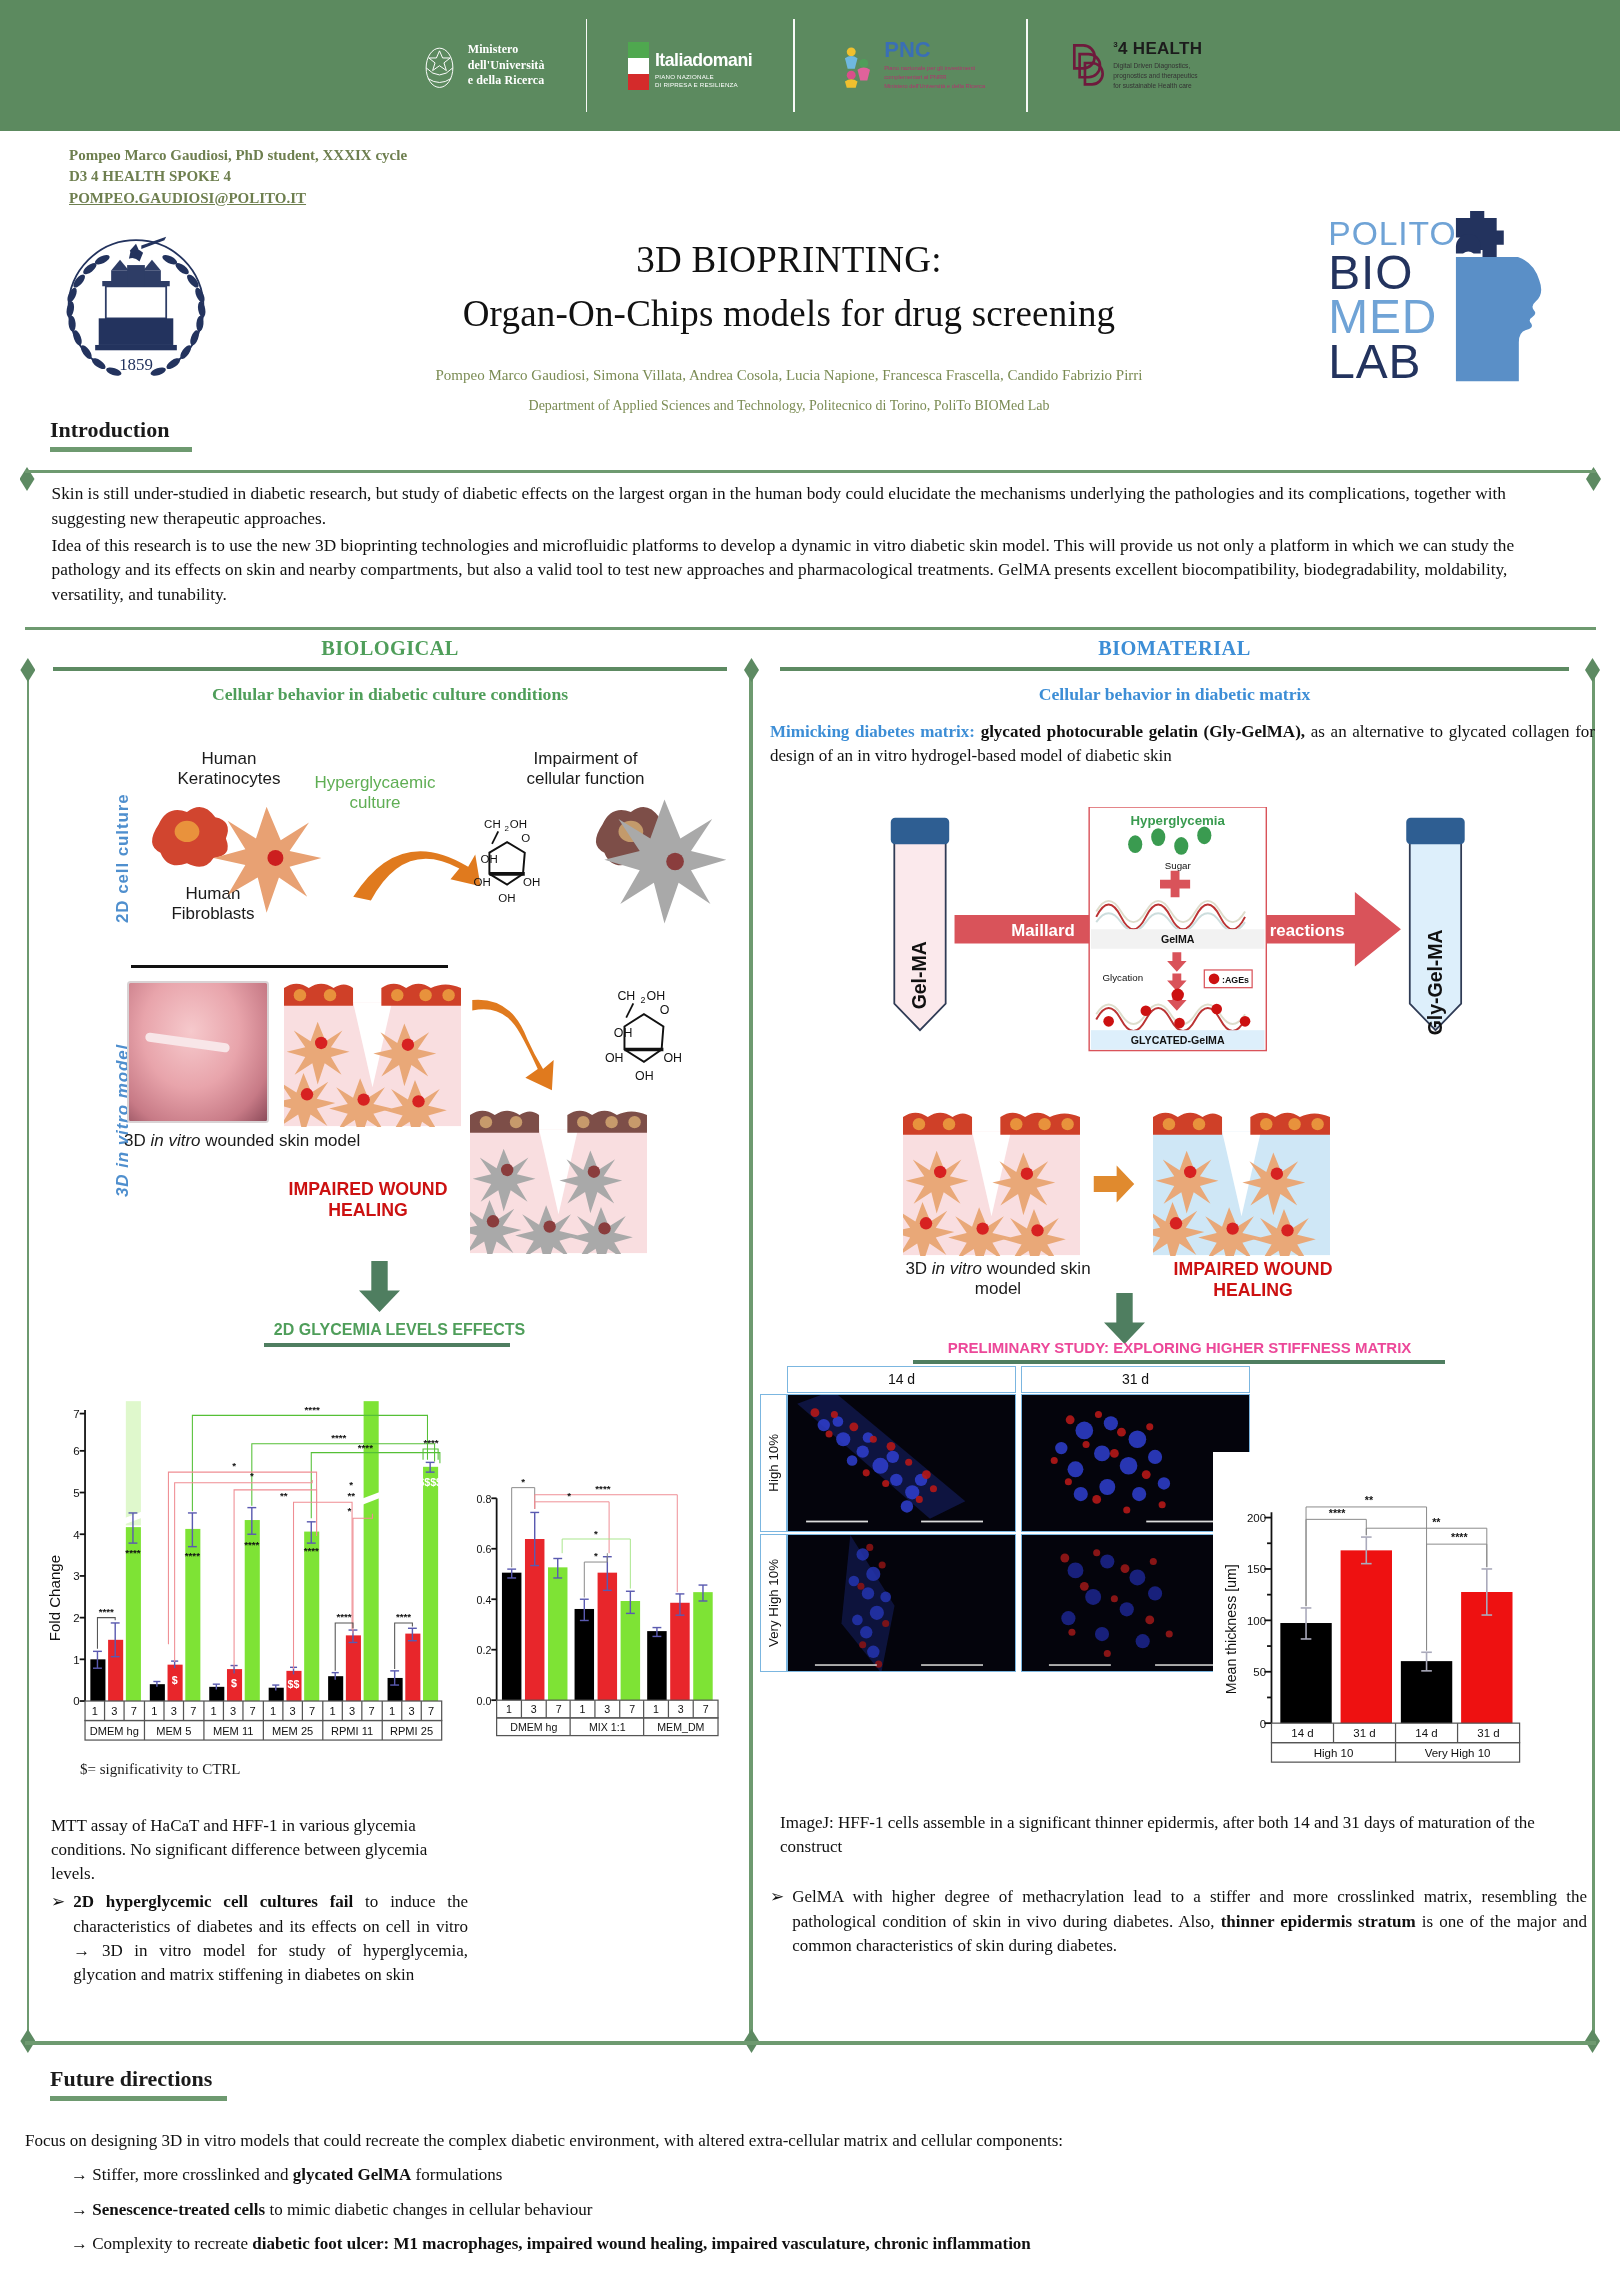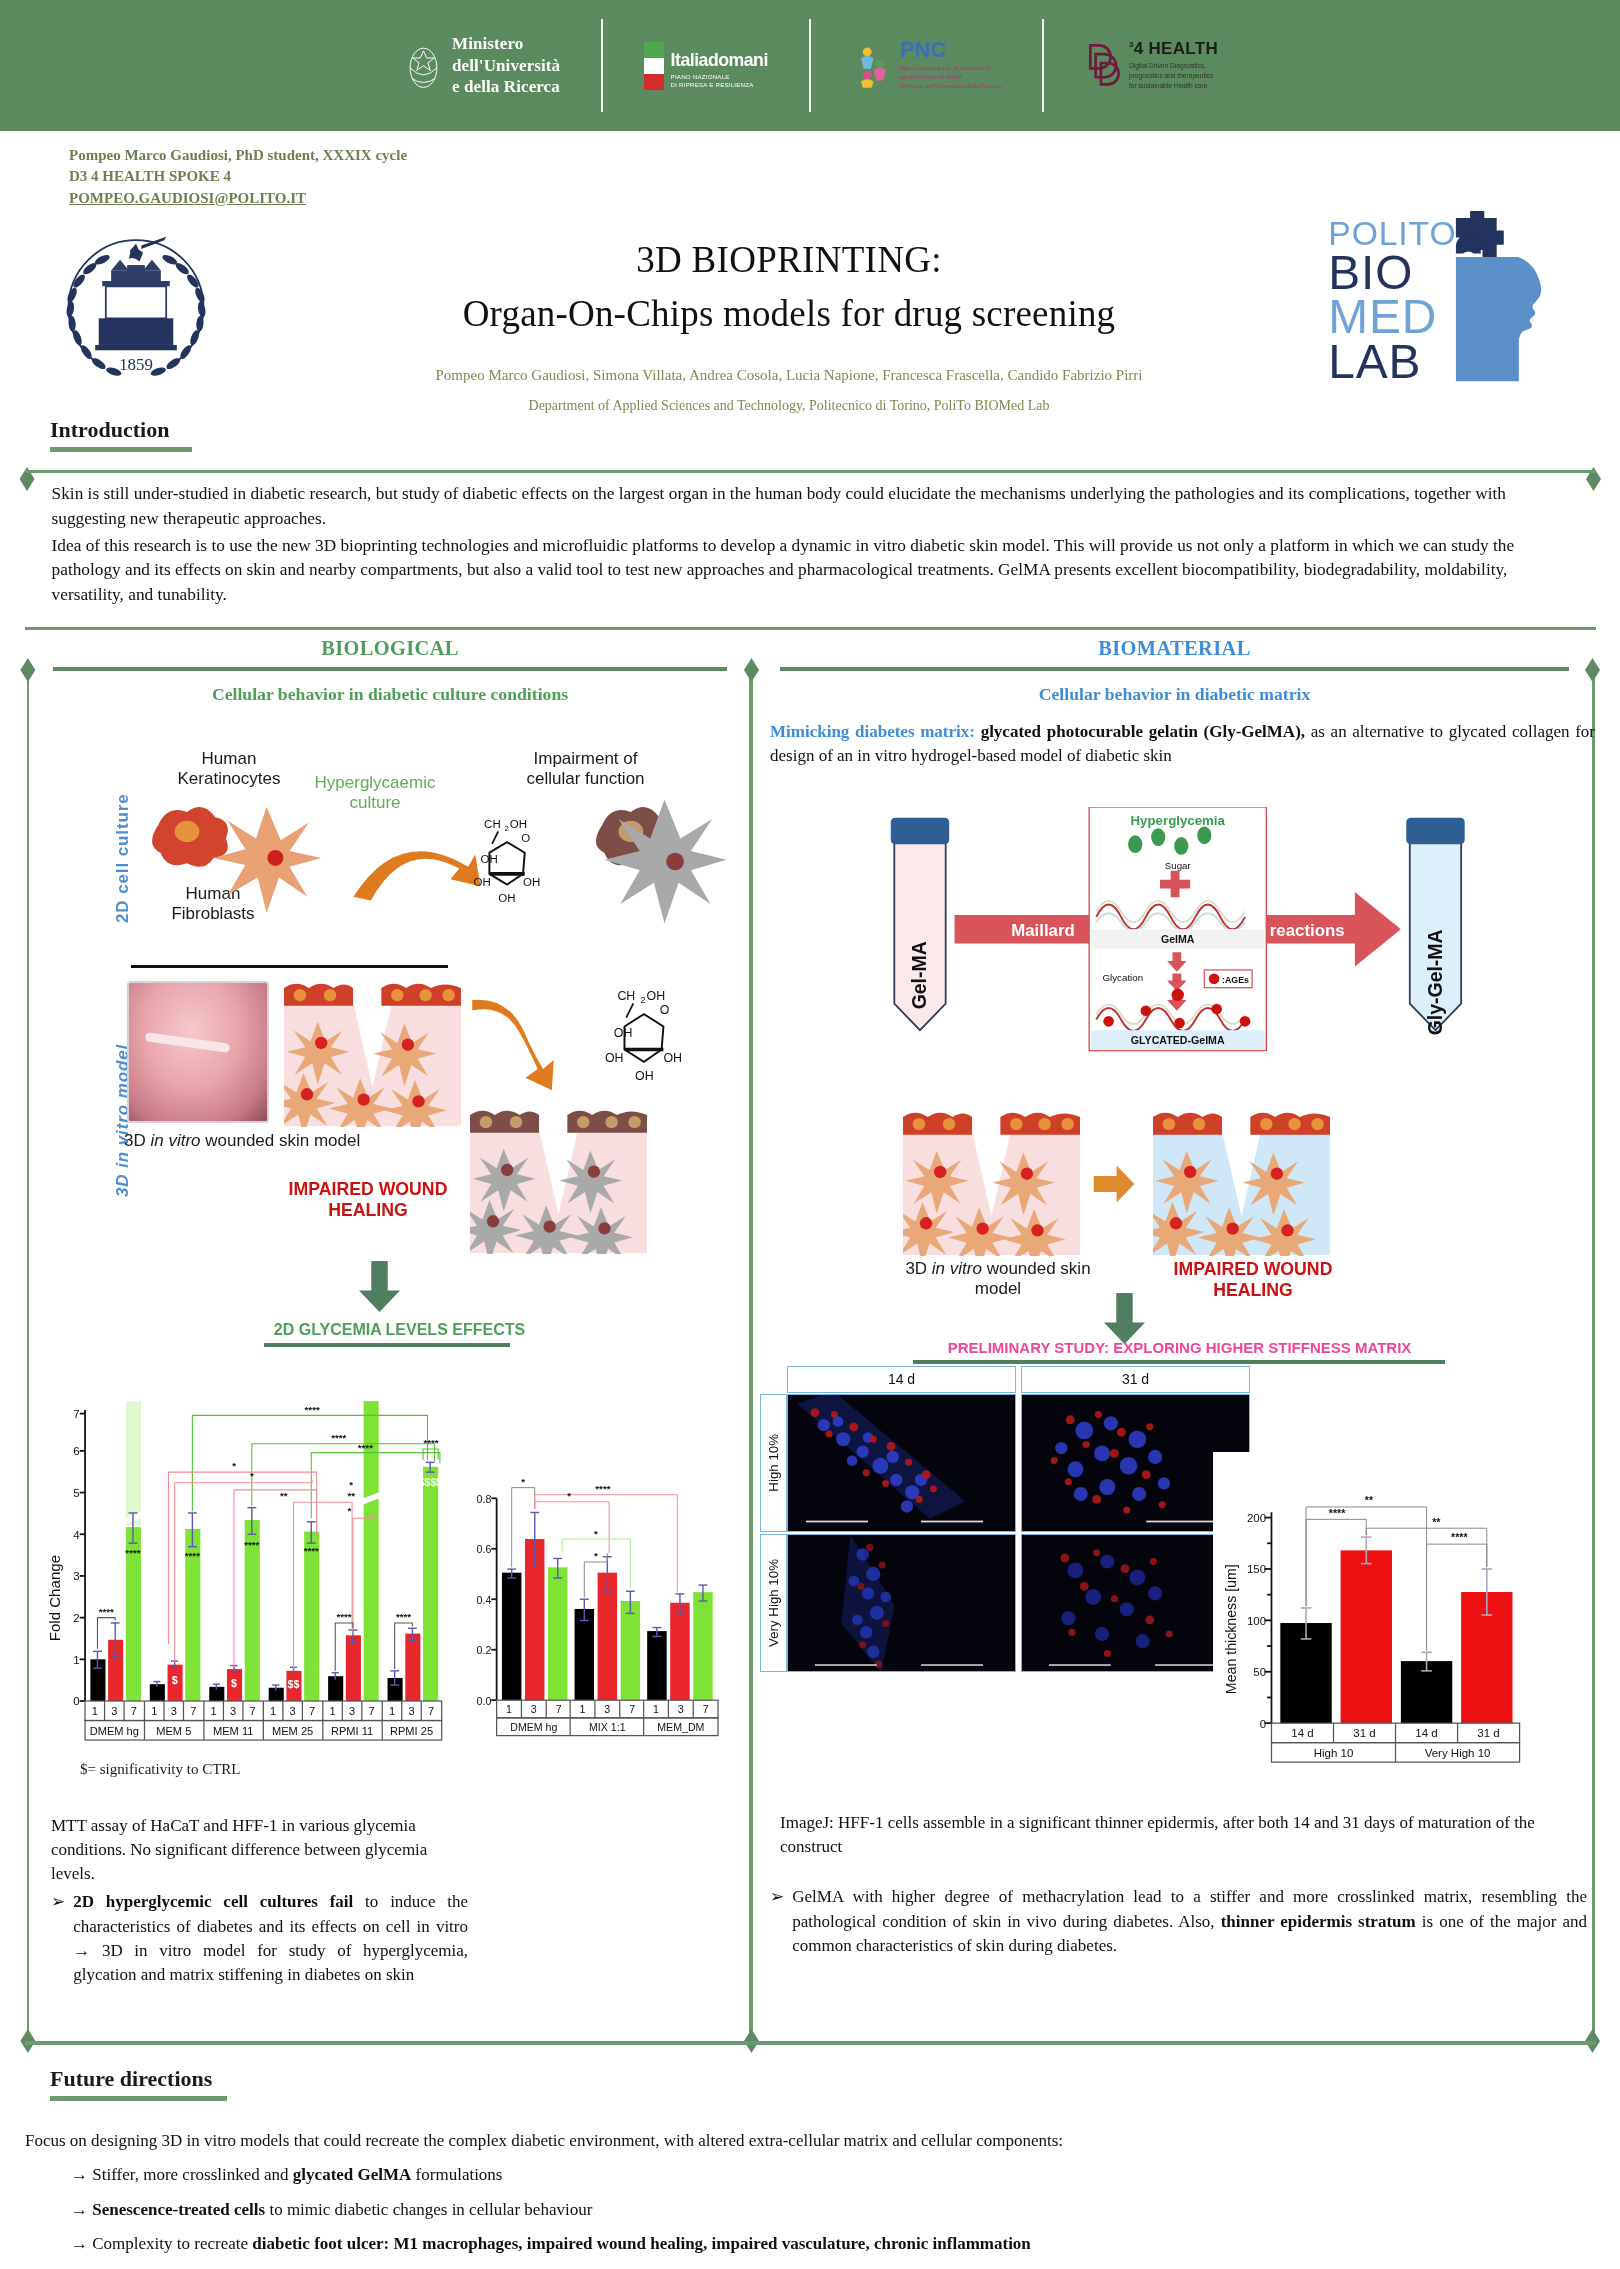--- a/index.html
+++ b/index.html
@@ -20,21 +20,21 @@
   }
   .logo-cell {
     flex:0 0 auto; display:flex; align-items:center; justify-content:center;
     padding:0 41px; height:93px;
   }
   .logo-sep { width:1.8px; height:93px; background:#ffffff; opacity:.95; }
 
   .miur { display:flex; align-items:center; gap:8px; color:#ffffff; }
   .miur-emblem { width:41px; height:50px; position:relative; }
   .miur-emblem svg { width:41px; height:50px; }
-  .miur-text { font-family:"Liberation Serif", serif; font-size:17px; line-height:1.28; font-weight:700; letter-spacing:0.1px; }
+  .miur-text { font-family:"Liberation Serif", serif; font-size:12px; line-height:1.28; font-weight:700; letter-spacing:0.1px; }
 
   .ital { display:flex; align-items:flex-end; gap:6.2px; }
   .ital-flag { width:20.4px; height:48px; display:flex; flex-direction:column; }
   .ital-flag i { display:block; flex:1; }
   .ital-wrap { display:flex; flex-direction:column; }
   .ital-name { font-family:"Liberation Sans", sans-serif; font-weight:700; font-size:17.7px; color:#ffffff; letter-spacing:-0.5px; }
   .ital-sub { font-family:"Liberation Sans", sans-serif; font-size:6.2px; color:#ffffff; line-height:1.35; letter-spacing:0.2px; margin-top:1.8px; }
 
   .pnc { display:flex; align-items:center; gap:5.3px; }
   .pnc-mark { width:43px; height:46px; }

